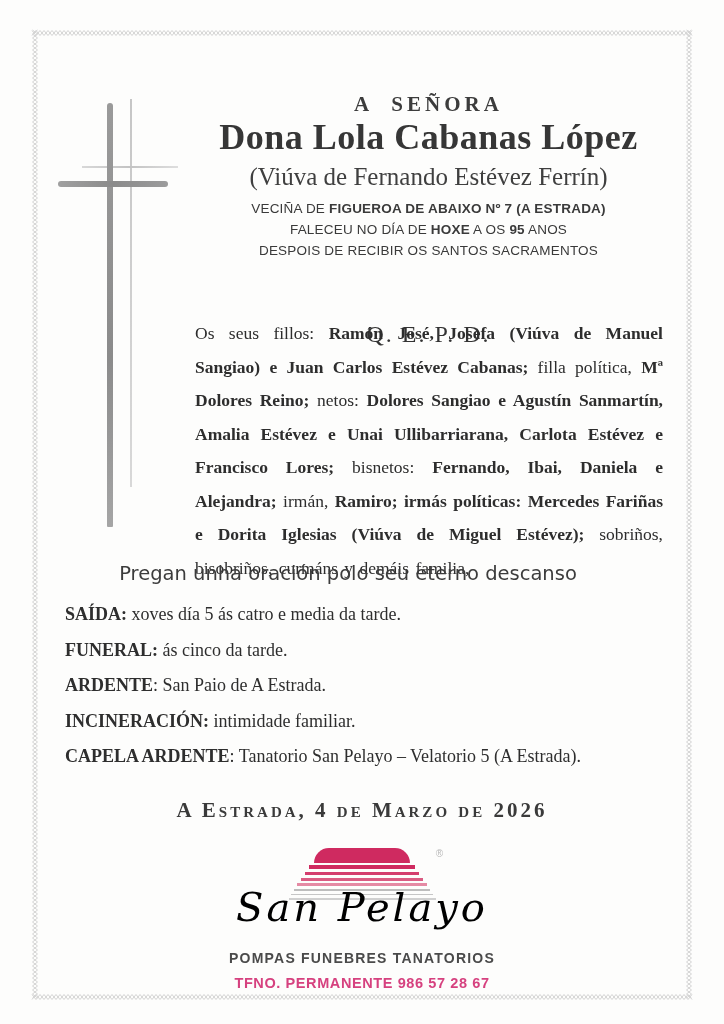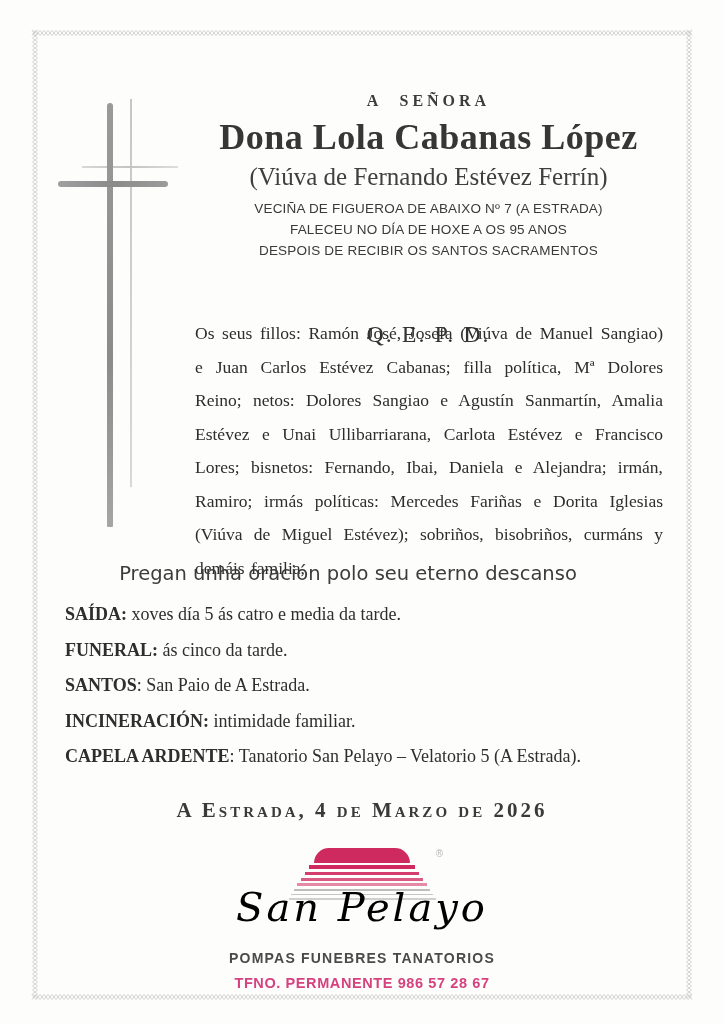--- a/index.html
+++ b/index.html
@@ -17,35 +17,35 @@
   .cross-h{position:absolute;left:58px;top:181px;width:110px;height:6px;
     background:linear-gradient(90deg,#a0a0a0,#8b8b8b 50%,#9c9c9c);border-radius:3px;}
   .cross-v-thin{position:absolute;left:130px;top:99px;width:2px;height:388px;
     background:linear-gradient(180deg,#c6c6c6,#d8d8d8);}
   .cross-h-thin{position:absolute;left:82px;top:166px;width:96px;height:2px;
     background:linear-gradient(90deg,#d8d8d8,#c3c3c3,#dedede);}
 
   
   .head{position:absolute;left:165px;top:0;width:527px;text-align:center;z-index:2;}
   .prefix{position:absolute;left:0;top:92px;width:100%;
-    font-size:16px;font-weight:700;letter-spacing:4px;word-spacing:10px;color:#3c3c3c;}
+    font-size:21px;font-weight:700;letter-spacing:4px;word-spacing:10px;color:#3c3c3c;}
   .title{position:absolute;left:0;top:116px;width:100%;
     font-size:36px;font-weight:700;letter-spacing:.5px;color:#363636;}
   .widow{position:absolute;left:0;top:163px;width:100%;
     font-size:25px;color:#3f3f3f;}
   .sansline{position:absolute;left:0;width:100%;
     font-family:"Liberation Sans",sans-serif;font-size:13.5px;color:#3a3a3a;letter-spacing:.2px;}
   .l-res{top:201px;} .l-death{top:222px;} .l-sacr{top:243px;}
   .qepd{position:absolute;left:0;top:276px;width:100%;
     font-size:24px;letter-spacing:2px;color:#333;margin-top:45px;}
 
   
   .family{position:absolute;left:195px;top:317px;width:468px;z-index:2;
     font-size:17.5px;line-height:33.5px;text-align:justify;color:#2d2d2d;word-spacing:2px;}
-  .b{font-weight:400;}
+  .b{font-weight:700;}
 
   
   .prayer{position:absolute;left:36px;top:562px;width:624px;text-align:center;z-index:2;
     font-family:"DejaVu Sans",sans-serif;font-size:19.5px;color:#3c3c3c;}
 
   
   .schedule{position:absolute;left:65px;top:604px;width:600px;z-index:2;font-size:18px;}
   .sched-row{margin-bottom:15.5px;line-height:20px;color:#2e2e2e;}
   .sched-label{font-weight:700;}
 
@@ -113,21 +113,21 @@
   <div class="prayer">Pregan unha oración polo seu eterno descanso</div>
 
   <div class="schedule">
     <div class="sched-row">
       <span class="sched-label">SAÍDA:</span><span> xoves día 5 ás catro e media da tarde.</span>
     </div>
     <div class="sched-row">
       <span class="sched-label">FUNERAL:</span><span> ás cinco da tarde.</span>
     </div>
     <div class="sched-row">
-      <span class="sched-label">SANTOS</span><span>: San Paio de A Estrada.</span>
+      <span class="sched-label">ARDENTE</span><span>: San Paio de A Estrada.</span>
     </div>
     <div class="sched-row">
       <span class="sched-label">INCINERACIÓN:</span><span> intimidade familiar.</span>
     </div>
     <div class="sched-row">
       <span class="sched-label">CAPELA ARDENTE</span><span>: Tanatorio San Pelayo – Velatorio 5 (A Estrada).</span>
     </div>
   </div>
 
   <div class="dateline">A Estrada, 4 de Marzo de 2026</div>

